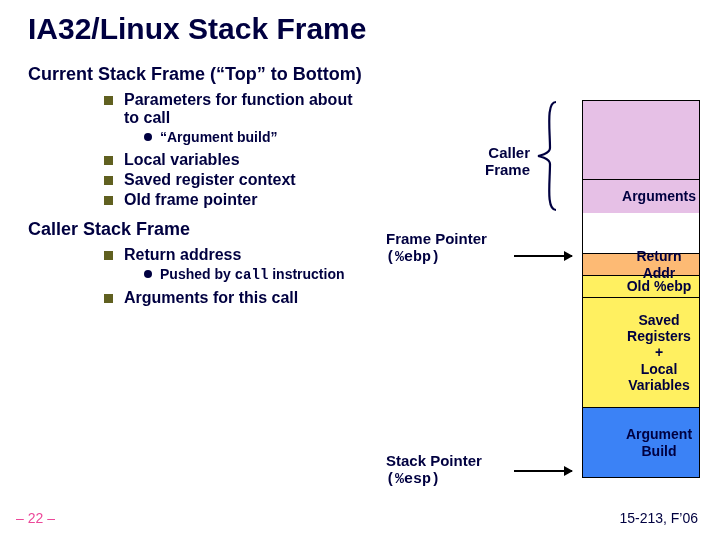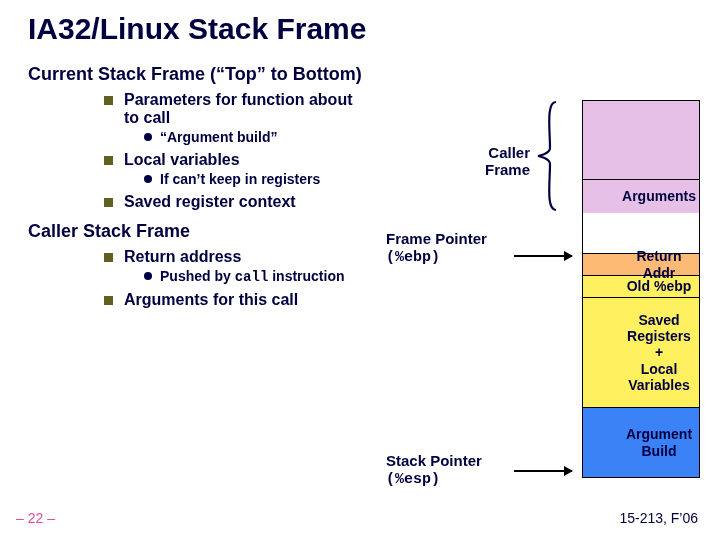--- a/index.html
+++ b/index.html
@@ -134,25 +134,23 @@
     <div class="indented-sub">
       <ul class="bullets">
         <li>
           <span>Parameters for function about to call</span>
           <ul class="sub">
             <li>“Argument build”</li>
           </ul>
         </li>
         <li>
           <span>Local variables</span>
-          <ul class="sub">
-            <li>If can’t keep in registers</li>
-          </ul>
         </li>
         <li>Saved register context</li>
+        <li>Old frame pointer</li>
       </ul>
     </div>
 
     <div class="subheading" style="margin-top:10px">Caller Stack Frame</div>
     <div class="indented-sub">
       <ul class="bullets">
         <li>
           <span>Return address</span>
           <ul class="sub">
             <li>

